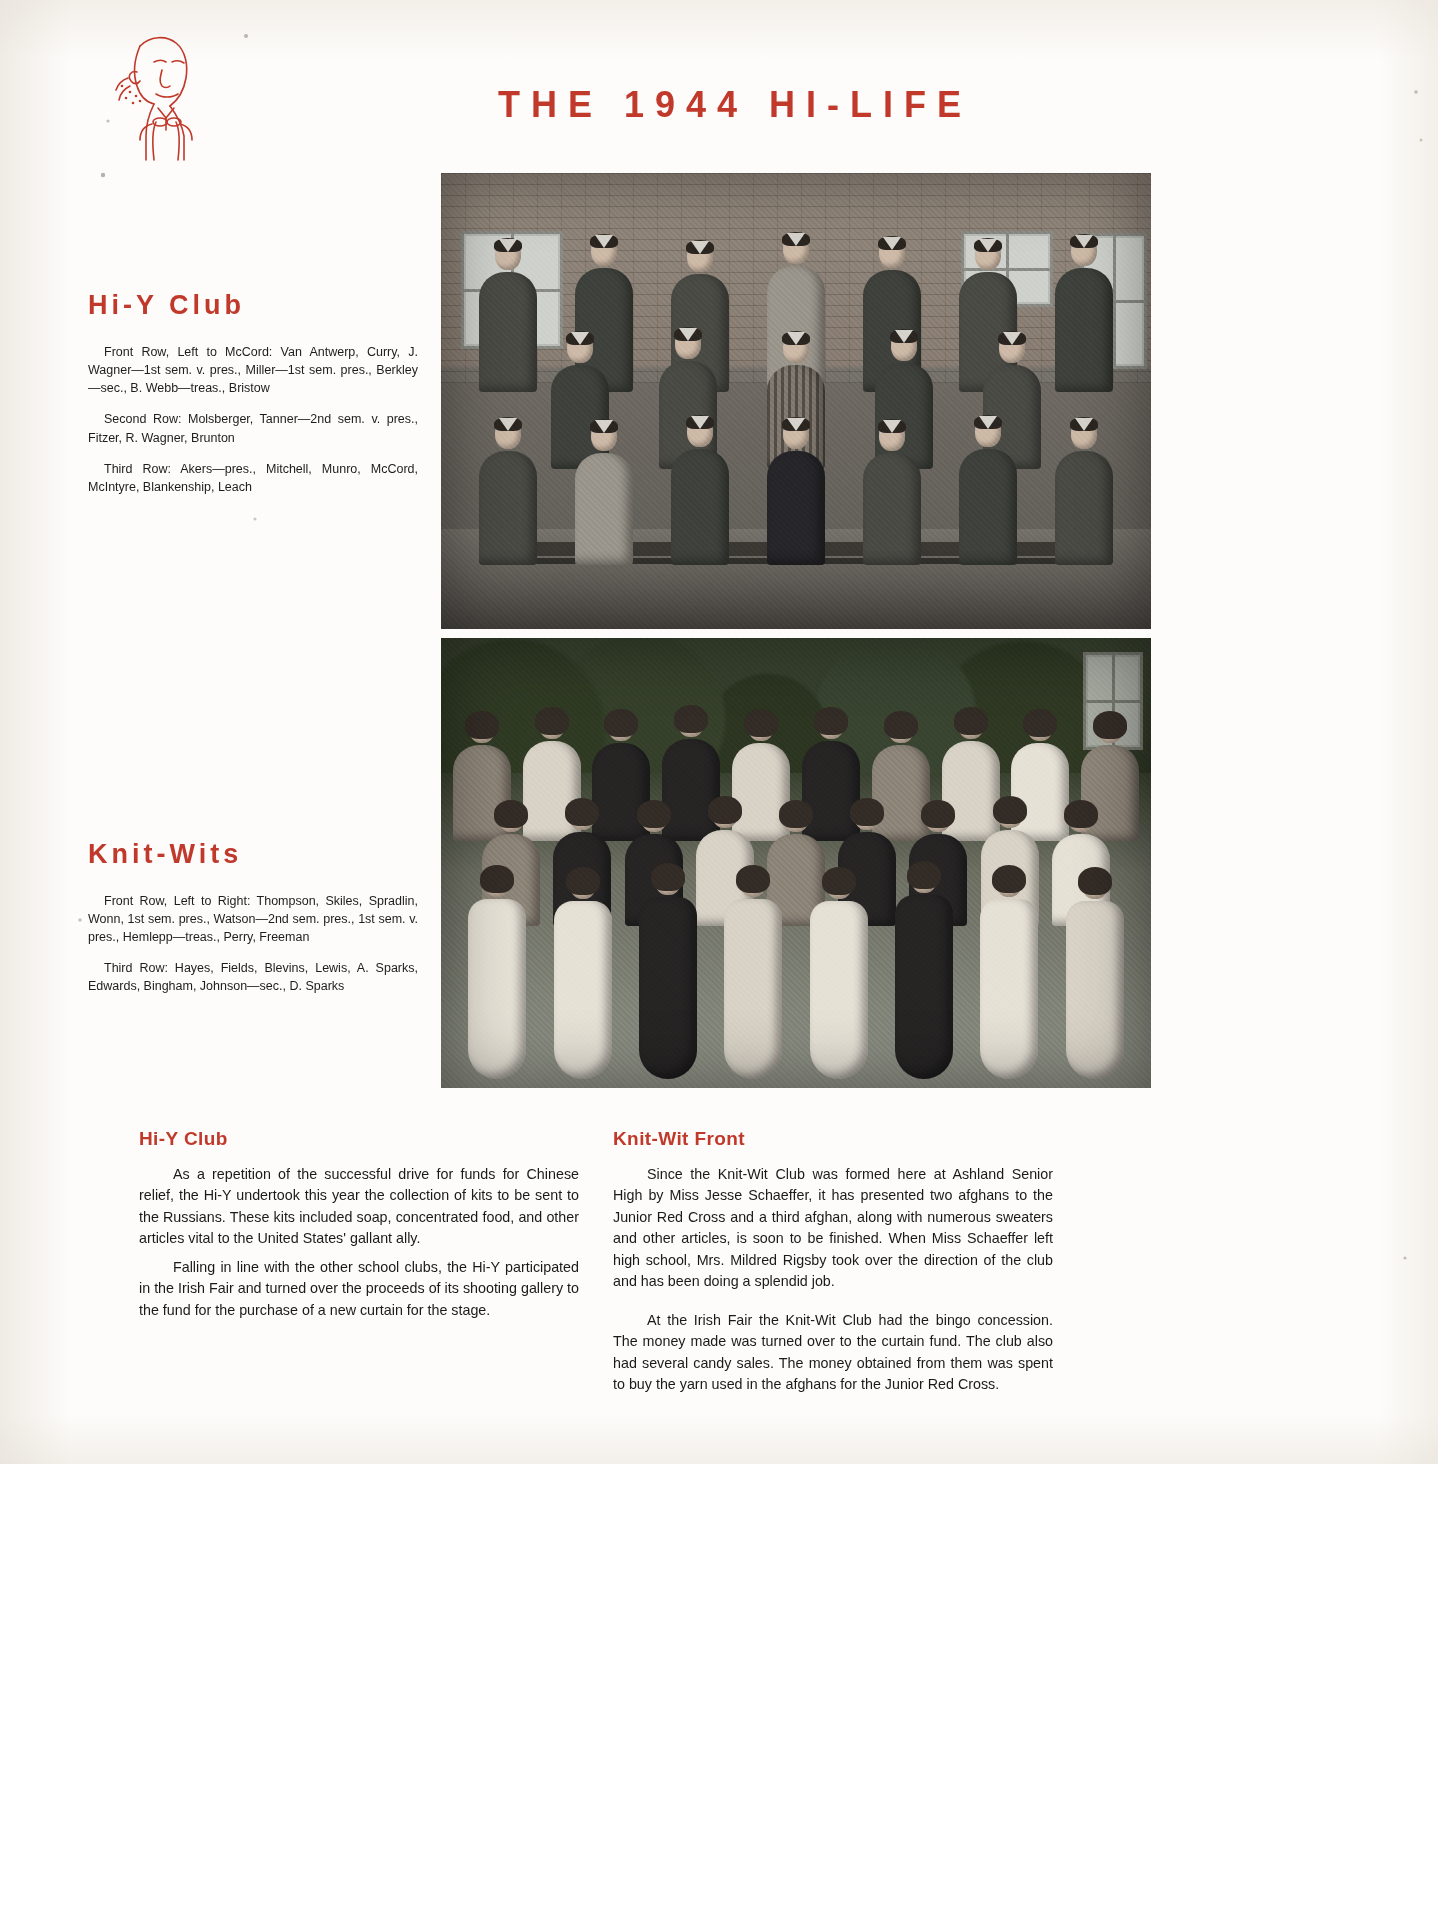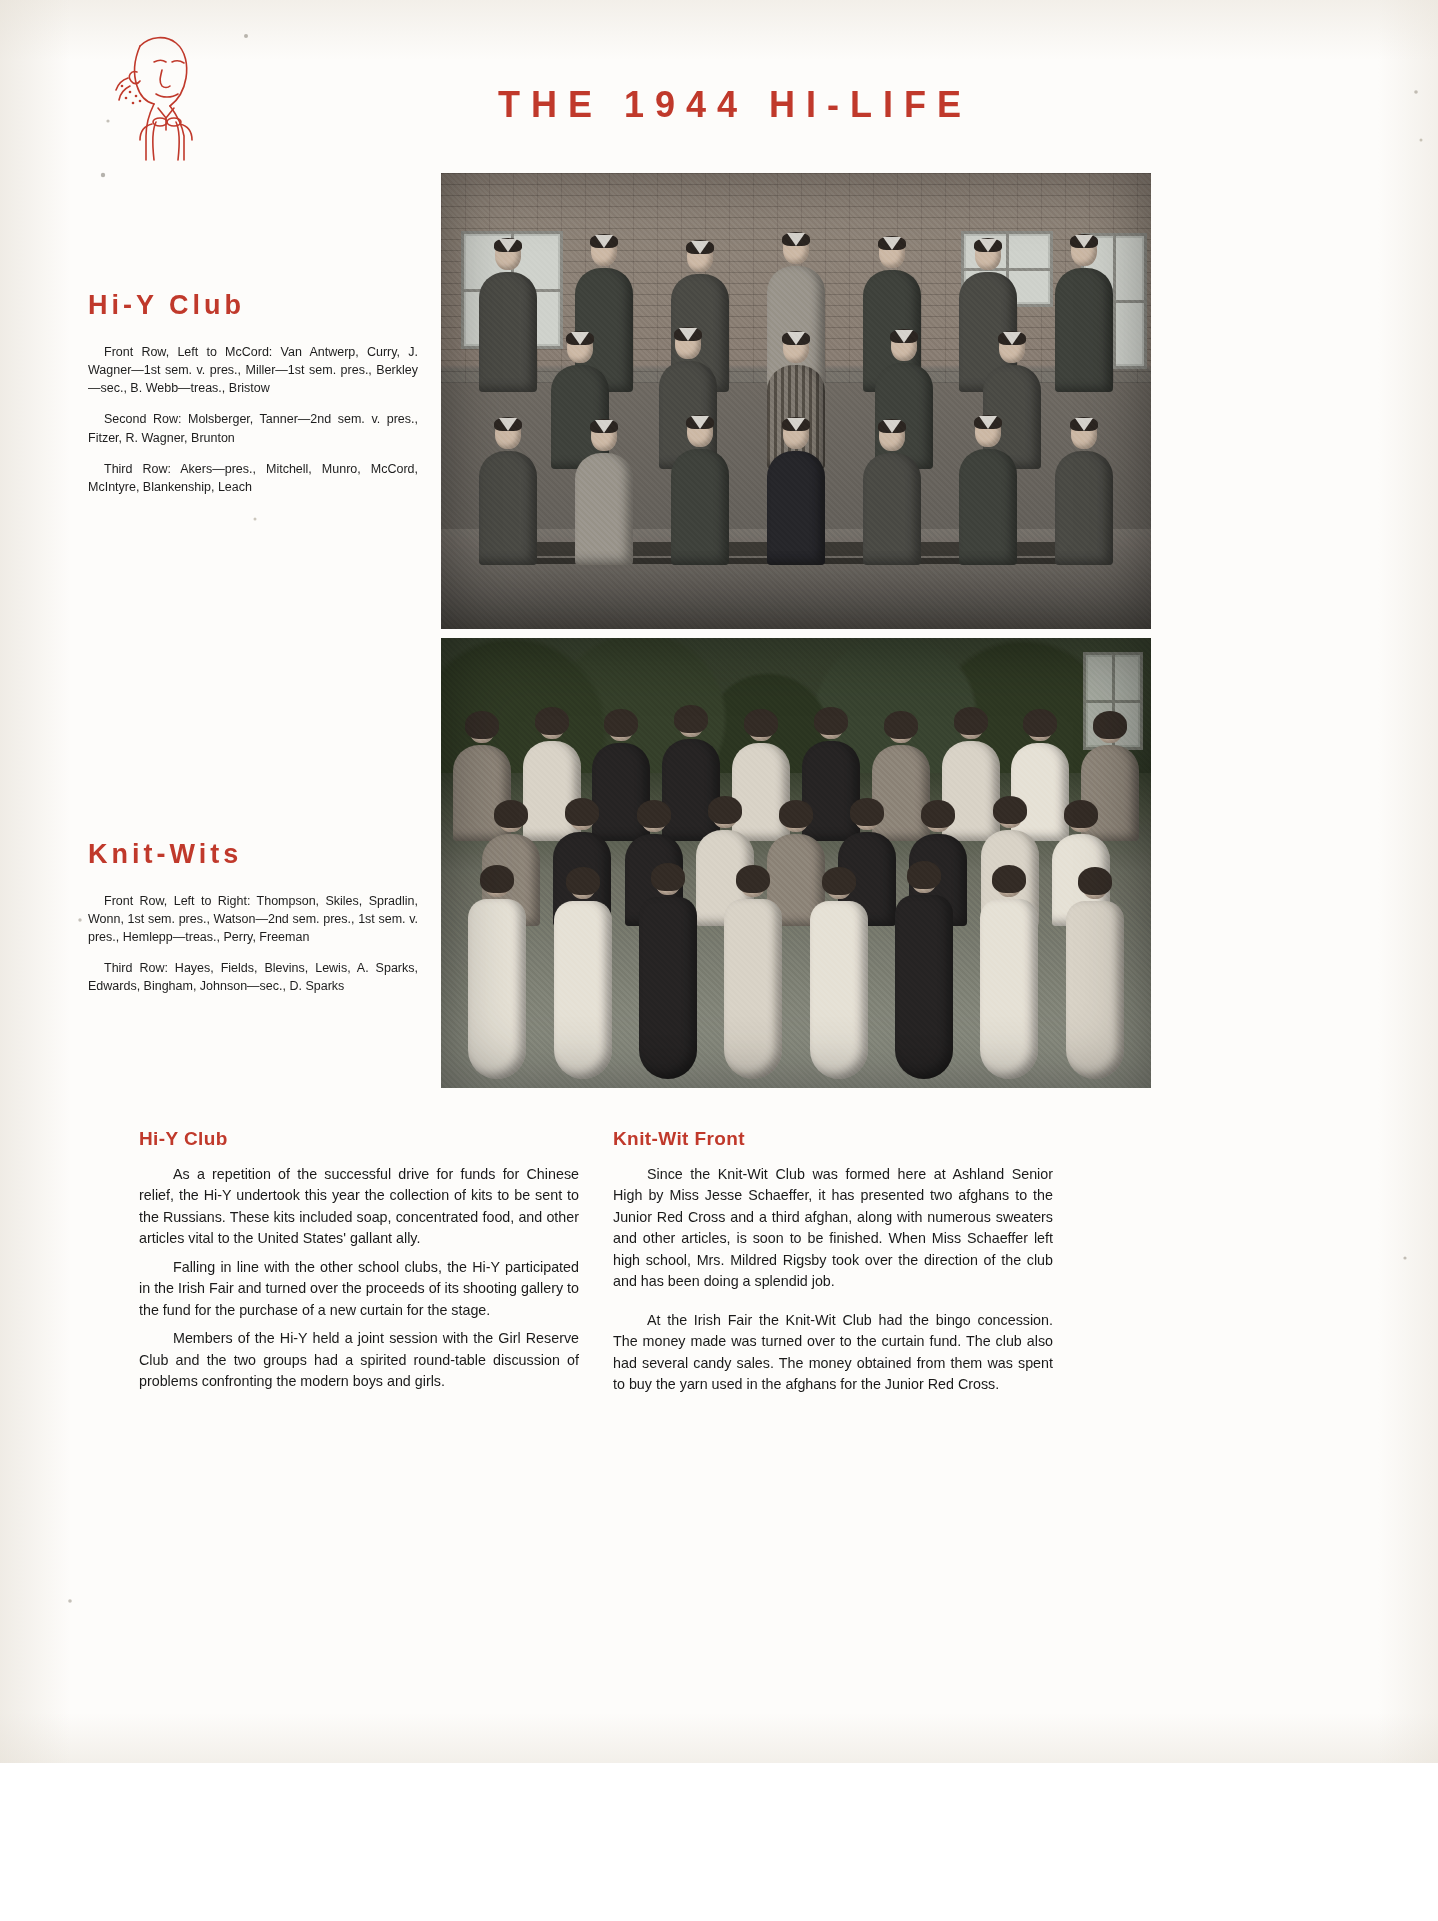--- a/index.html
+++ b/index.html
@@ -6,21 +6,21 @@
     margin: 0;
     padding: 0;
     background: #ffffff;
   }
   body {
     font-family: "Liberation Sans", sans-serif;
   }
   .page {
     position: relative;
     width: 1438px;
-    height: 1763px;
+    height: 1464px;
     background: #fdfcfa;
     overflow: hidden;
   }
   
   .paper-tint {
     position: absolute;
     inset: 0;
     background:
       linear-gradient(90deg, rgba(228,222,212,0.55) 0px, rgba(255,255,255,0) 70px),
       linear-gradient(180deg, rgba(232,226,216,0.5) 0px, rgba(255,255,255,0) 60px),
@@ -686,21 +686,20 @@
     </div>
 
     <div class="photo-grain"></div>
     <div class="photo-vig"></div>
   </div>
 
   <div class="article" id="article-hiy">
     <h3>Hi-Y Club</h3>
     <p>As a repetition of the successful drive for funds for Chinese relief, the Hi-Y undertook this year the collection of kits to be sent to the Russians. These kits included soap, concentrated food, and other articles vital to the United States' gallant ally.</p>
     <p>Falling in line with the other school clubs, the Hi-Y participated in the Irish Fair and turned over the proceeds of its shooting gallery to the fund for the purchase of a new curtain for the stage.</p>
-    <p>Members of the Hi-Y held a joint session with the Girl Reserve Club and the two groups had a spirited round-table discussion of problems confronting the modern boys and girls.</p>
   </div>
 
   <div class="article" id="article-knit">
     <h3>Knit-Wit Front</h3>
     <p>Since the Knit-Wit Club was formed here at Ashland Senior High by Miss Jesse Schaeffer, it has presented two afghans to the Junior Red Cross and a third afghan, along with numerous sweaters and other articles, is soon to be finished. When Miss Schaeffer left high school, Mrs. Mildred Rigsby took over the direction of the club and has been doing a splendid job.</p>
     <p>At the Irish Fair the Knit-Wit Club had the bingo concession. The money made was turned over to the curtain fund. The club also had several candy sales. The money obtained from them was spent to buy the yarn used in the afghans for the Junior Red Cross.</p>
   </div>
 
 </div>
 

